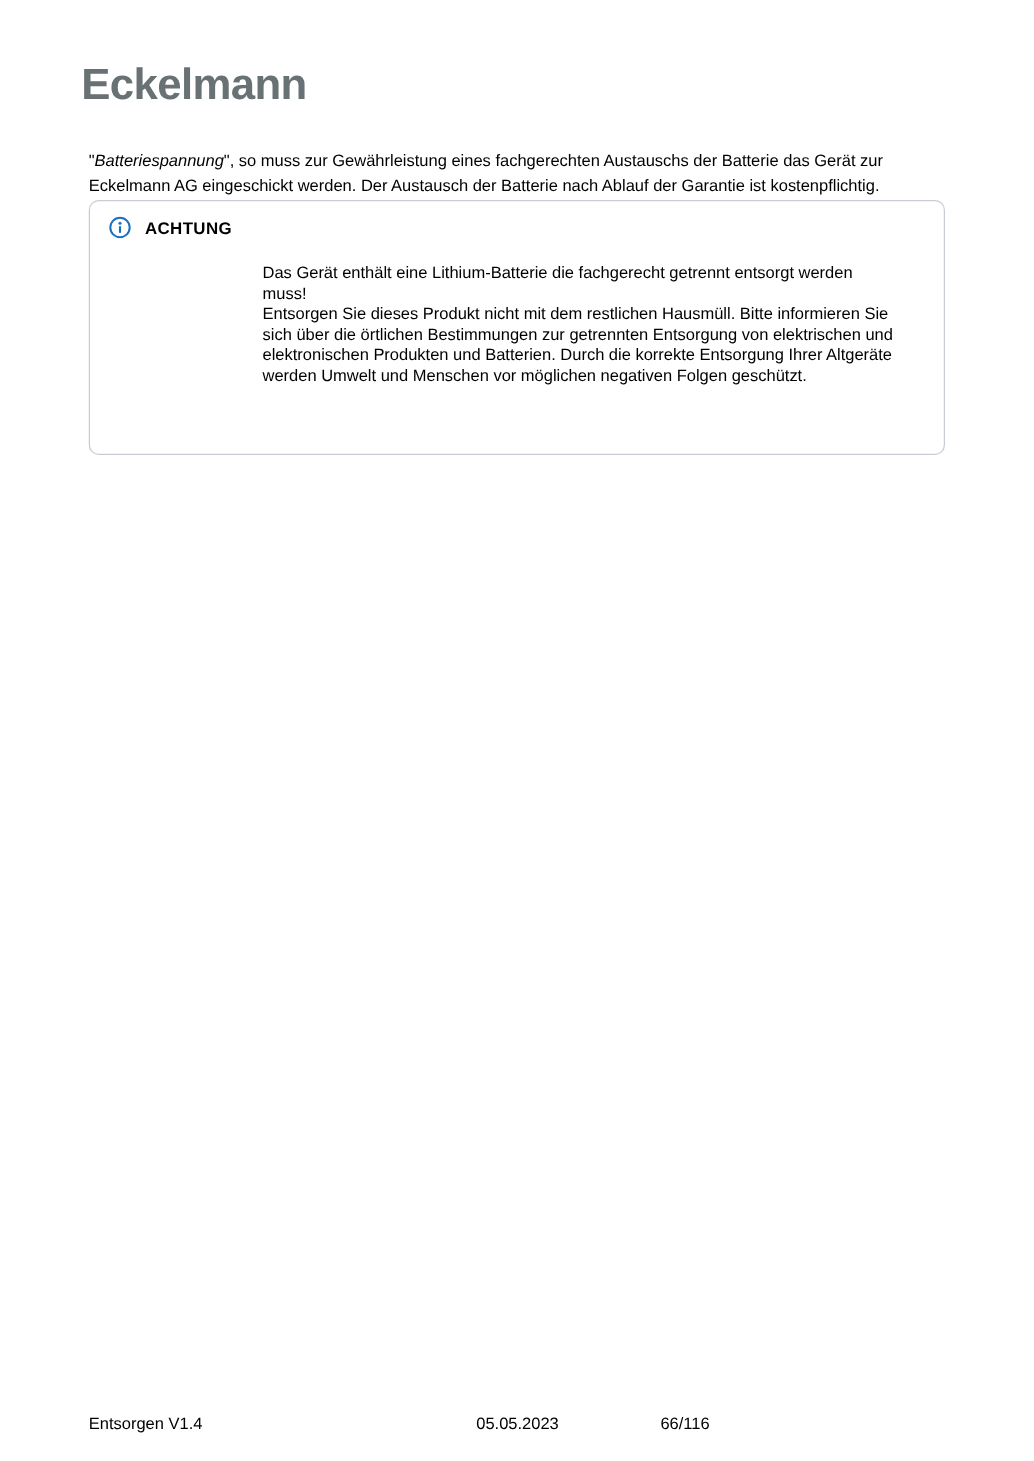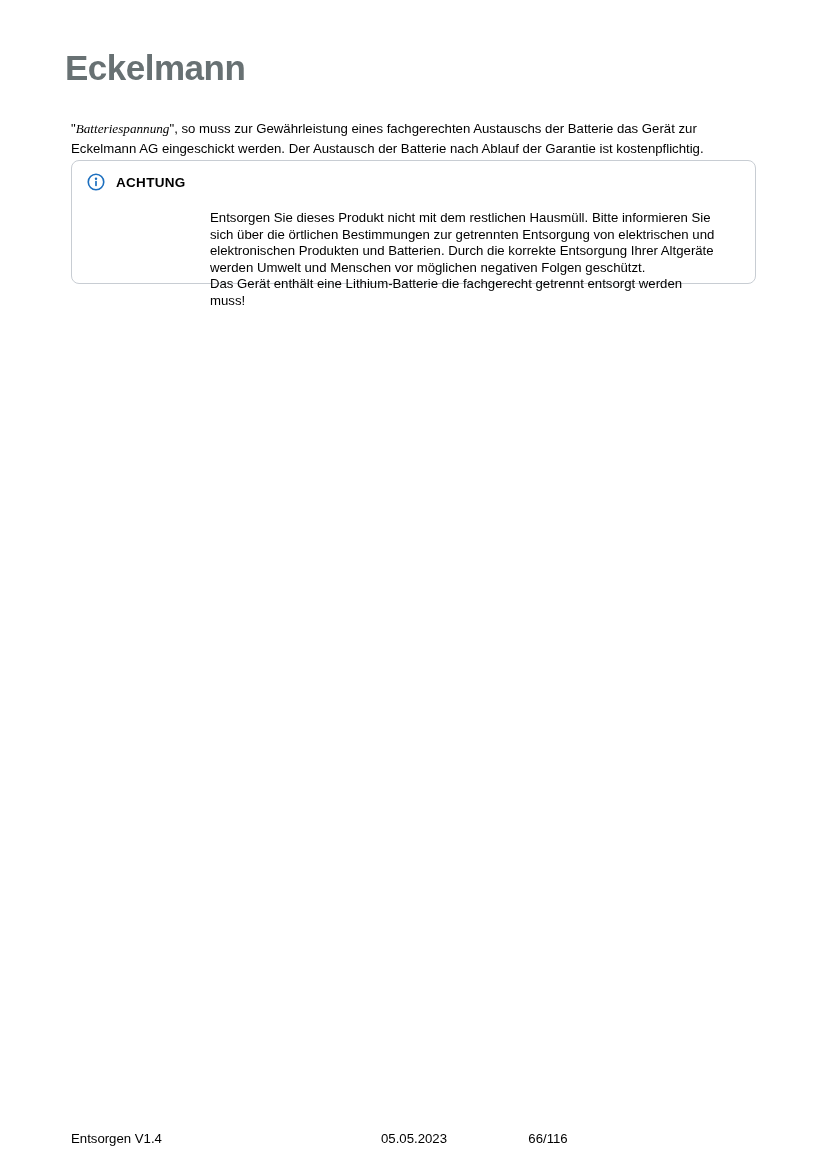--- a/index.html
+++ b/index.html
@@ -9,23 +9,23 @@
     margin:12px auto;
   }
   .logo {
     position:absolute; left:65px; top:36px;
     font-size:35px; font-weight:bold; color:#687173; letter-spacing:-0.5px;
   }
   .intro {
     position:absolute; left:71px; top:107px; width:694px;
     font-size:13.2px; line-height:20px;
   }
-  .intro .italic { font-style:italic;font-family:Liberation Serif, serif; }
+  .intro .italic { font-style:italic; }
   .notice-box {
-    position:absolute; left:71px; top:148px; width:685px; height:124px;
+    position:absolute; left:71px; top:148px; width:685px; height:204px;
     border:1px solid #c8cdd3; border-radius:8px; background:#ffffff;
     box-sizing:border-box;
   }
   .notice-head {
     position:absolute; left:15px; top:12px;
     display:flex; align-items:center; gap:11px;
   }
   .info-icon svg { display:block; width:18px; height:18px; }
   .notice-title { font-weight:bold; font-size:13.5px; letter-spacing:0.3px; }
   .weee-figure {
@@ -66,26 +66,26 @@
           <circle cx="10" cy="10" r="8.6" fill="none" stroke="#1c6fbf" stroke-width="1.8"></circle>
           <circle cx="10" cy="6.3" r="1.35" fill="#1c6fbf"></circle>
           <rect x="9.05" y="8.6" width="1.9" height="6.2" rx="0.9" fill="#1c6fbf"></rect>
         </svg>
       </span>
       <span class="notice-title">ACHTUNG</span>
     </div>
 
 
     <div class="notice-body">
+      <p>Das Gerät enthält eine Lithium-Batterie die fachgerecht getrennt entsorgt werden
+muss!</p>
       <p>Entsorgen Sie dieses Produkt nicht mit dem restlichen Hausmüll. Bitte informieren Sie
 sich über die örtlichen Bestimmungen zur getrennten Entsorgung von elektrischen und
 elektronischen Produkten und Batterien. Durch die korrekte Entsorgung Ihrer Altgeräte
 werden Umwelt und Menschen vor möglichen negativen Folgen geschützt.</p>
-      <p>Das Gerät enthält eine Lithium-Batterie die fachgerecht getrennt entsorgt werden
-muss!</p>
     </div>
 
   </div>
 
   <div class="footer">
     <span class="f-left">Entsorgen V1.4</span>
     <span class="f-center">05.05.2023</span>
     <span class="f-right">66/116</span>
   </div>
 

